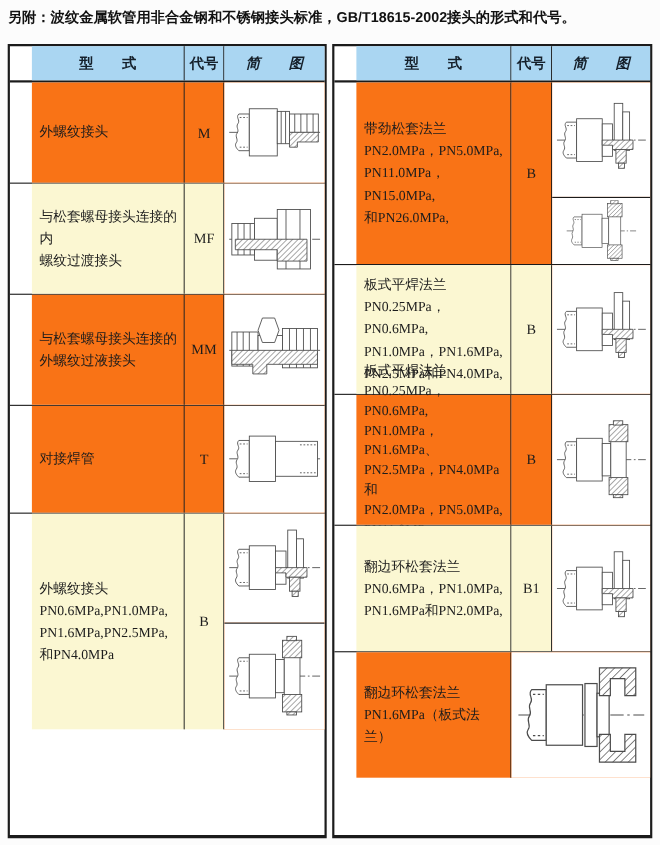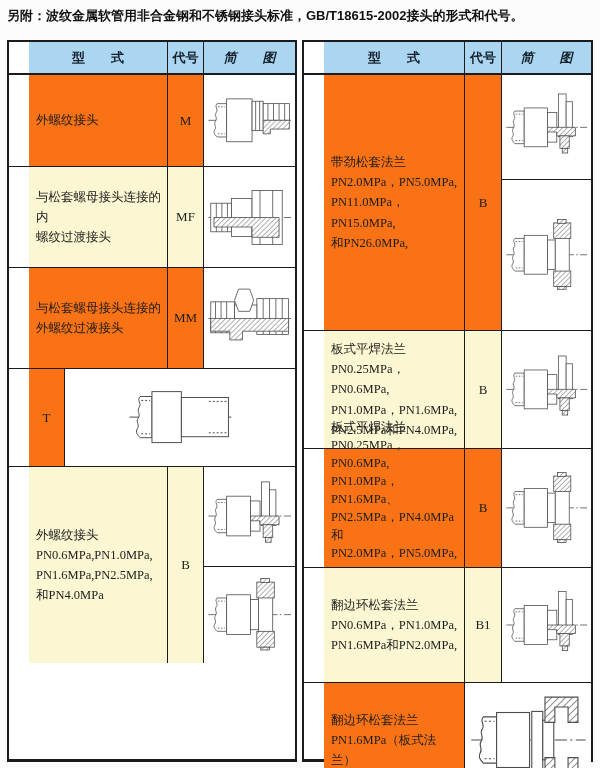--- a/index.html
+++ b/index.html
@@ -181,20 +181,21 @@
     <div class="c cd">
       <div class="sub">
           <svg viewBox="0 0 110 92">
             <use href="#fit-mm"></use>
           </svg>
         </div>
     </div>
   </div>
 
   <div class="trow" style="height:98px">
+    <div class="c ct">对接焊管</div>
     <div class="c cc">T</div>
     <div class="c cd">
       <div class="sub">
           <svg viewBox="0 0 110 92">
             <use href="#fit-t"></use>
           </svg>
         </div>
     </div>
   </div>
 
@@ -219,21 +220,21 @@
   </div>
 </div>
 
 <div class="tbl tbl-right">
   <div class="trow hrow">
     <div class="c ct">型　　式</div>
     <div class="c cc">代号</div>
     <div class="c cd">简　　图</div>
   </div>
 
-  <div class="trow" style="height:256px">
+  <div class="trow" style="height:166px">
     <div class="c ct">带劲松套法兰
 PN2.0MPa，PN5.0MPa,
 PN11.0MPa，PN15.0MPa,
 和PN26.0MPa,</div>
     <div class="c cc">B</div>
     <div class="c cd">
       <div class="sub" style="flex:0 0 104px">
           <svg viewBox="0 0 110 92">
             <use href="#fit-fp"></use>
           </svg>

